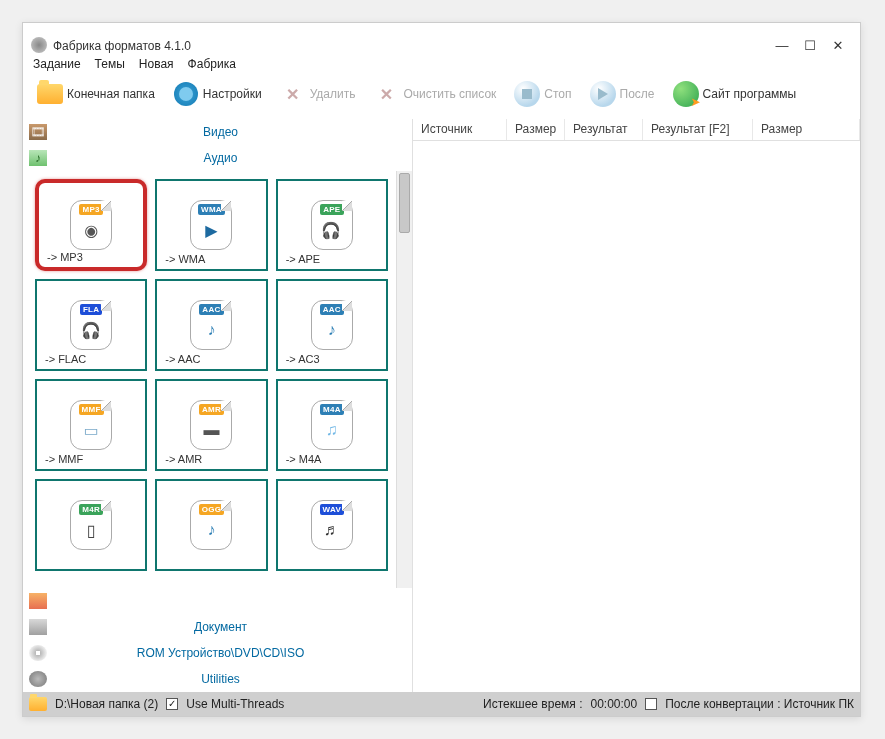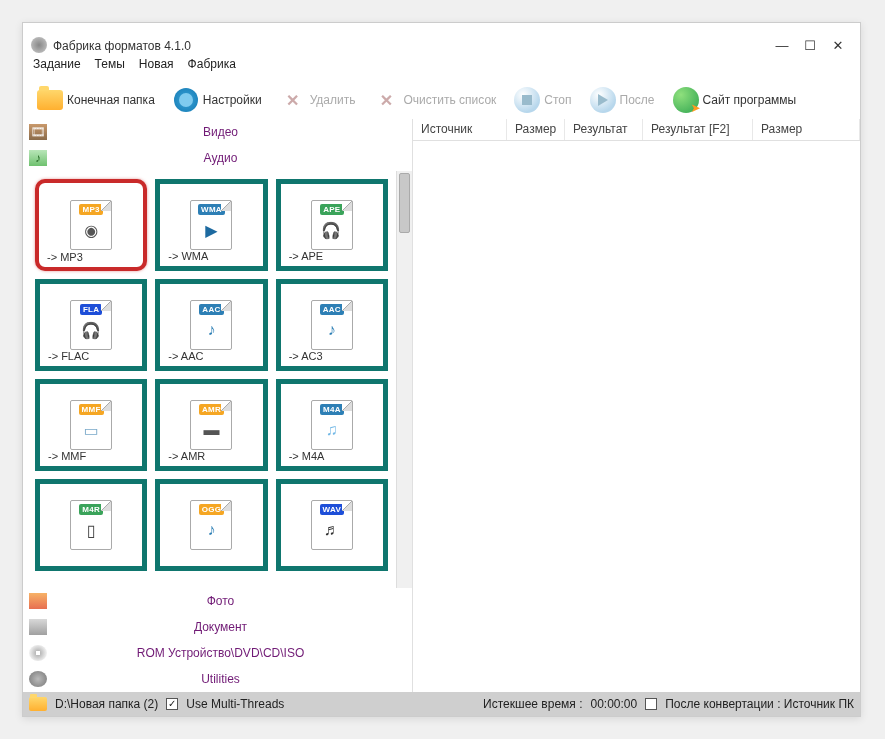--- a/index.html
+++ b/index.html
@@ -4,46 +4,46 @@
 <style>
 * { box-sizing: border-box; margin: 0; padding: 0; font-family: "Segoe UI", Tahoma, sans-serif; font-size: 12px; }
 body { background: #f0f0f0; width: 885px; height: 739px; overflow: hidden; }
 .window { background: #fff; border: 1px solid #ccc; margin: 22px; width: 839px; height: 695px; position: relative; display: flex; flex-direction: column; box-shadow: 0 2px 8px rgba(0,0,0,0.1); }
 .titlebar { height: 30px; display: flex; align-items: flex-end; padding: 0 8px; }
 .titlebar .app-icon { width: 16px; height: 16px; background: radial-gradient(circle,#888,#ccc); border-radius: 50%; margin-right: 6px; }
 .titlebar .title { flex: 1; color: #333; }
 .titlebar .ctrl { width: 28px; text-align: center; cursor: pointer; color: #333; font-size: 13px; }
 .menubar { height: 22px; display: flex; gap: 14px; padding: 0 10px; align-items: center; }
 .menubar span { cursor: pointer; color: #222; }
-.toolbar { height: 44px; display: flex; align-items: flex-end; gap: 6px; padding: 4px 8px; }
+.toolbar { height: 44px; display: flex; align-items: flex-start; gap: 6px; padding: 4px 8px; }
 .tbtn { display: flex; align-items: center; gap: 4px; padding: 2px 6px; cursor: pointer; color: #333; }
 .tbtn.disabled { color: #aaa; }
 .tb-icon { width: 26px; height: 26px; display: flex; align-items: center; justify-content: center; font-size: 18px; }
 .folder-icon { background: linear-gradient(#ffd76b,#ffb030); border-radius: 3px; width: 26px; height: 20px; position: relative; }
 .folder-icon::before { content:""; position:absolute; top:-4px; left:2px; width:10px; height:5px; background:#ffd76b; border-radius:2px 2px 0 0; }
 .gear-icon { width: 24px; height: 24px; border-radius: 50%; background: radial-gradient(circle,#3aa3d8,#147ab3); position: relative; }
 .gear-icon::before { content:""; position:absolute; inset:5px; border-radius:50%; background: #7fcbef; }
 .x-icon { color:#d13b3b; font-weight:bold; font-size:16px; }
 .stop-icon { width:10px; height:10px; background:#3aa3d8; display:inline-block; }
 .play-icon { width:0; height:0; border-left:10px solid #3aa3d8; border-top:6px solid transparent; border-bottom:6px solid transparent; display:inline-block; }
 .globe-icon { width:26px; height:26px; border-radius:50%; background: radial-gradient(circle at 30% 30%,#8fe07d,#2ea44f); position:relative; }
 .globe-icon::after { content:"➤"; position:absolute; right:-2px; bottom:-2px; color:#ff9a1f; font-size:12px; }
 .circle-wrap { width:26px; height:26px; border-radius:50%; background:radial-gradient(circle at 35% 30%,#fff,#b7d7ec 70%); display:flex; align-items:center; justify-content:center; }
 .content { flex: 1; display: flex; overflow: hidden; }
 .left { width: 390px; display: flex; flex-direction: column; border-right: 1px solid #e0e0e0; }
 .cat-row { height: 26px; display: flex; align-items: center; padding-left: 6px; cursor: pointer; }
 .cat-icon { width: 18px; height: 16px; margin-right: 10px; display:flex; align-items:center; justify-content:center; font-size:12px; }
-.cat-label { flex:1; text-align:center; padding-right: 28px; color:#701a75; }
+.cat-label { flex:1; text-align:center; padding-right: 28px; color:#0369a1; }
 .format-scroll { flex: 1; overflow: hidden; display: flex; }
 .format-grid { flex:1; display: grid; grid-template-columns: repeat(3, 1fr); gap: 8px; padding: 8px 8px 8px 12px; align-content: start; }
 .scrollbar-v { width: 16px; background:#f0f0f0; border-left:1px solid #ddd; position:relative; }
 .scrollbar-v .thumb { position:absolute; left:2px; right:2px; top:2px; height:60px; background:#c8c8c8; border:1px solid #aaa; border-radius:2px; }
-.fmt { border: 5px solid #0f766e; height: 92px; cursor: pointer; display:flex; flex-direction:column; align-items:center; justify-content:center; position:relative; background:#fff; }
+.fmt { border: 2px solid #0f766e; height: 92px; cursor: pointer; display:flex; flex-direction:column; align-items:center; justify-content:center; position:relative; background:#fff; }
 .fmt.highlighted { border: 4px solid #c92a2a; border-radius: 10px; box-shadow: 0 0 3px rgba(201,42,42,.5); }
-.file-shape { width: 42px; height: 50px; background:#fff; border:1px solid #aaa; border-radius:2px; position:relative; display:flex; flex-direction:column; align-items:center; justify-content:flex-start; padding-top:3px; }
+.file-shape { width: 42px; height: 50px; background:#fff; border:1px solid #aaa; border-radius:12px; position:relative; display:flex; flex-direction:column; align-items:center; justify-content:flex-start; padding-top:3px; }
 .file-shape::before { content:""; position:absolute; top:0; right:0; width:10px; height:10px; background:linear-gradient(135deg,#fff 49%,#aaa 50%,#ddd 51%); }
 .tag { font-size:8px; font-weight:bold; color:#fff; padding:1px 3px; border-radius:2px; margin-bottom:2px; letter-spacing:.3px; }
 .body-ico { width:26px; height:26px; display:flex; align-items:center; justify-content:center; font-size:16px; }
 .fmt-label { position:absolute; bottom:4px; left:8px; color:#333; font-size:11px; }
 .right { flex:1; display:flex; flex-direction:column; }
 .cols { height:22px; display:flex; border-bottom:1px solid #e0e0e0; }
 .col { padding:3px 8px; border-right:1px solid #e8e8e8; color:#444; }
 .statusbar { height:24px; background:#cfcfcf; display:flex; align-items:center; padding:0 6px; gap:8px; color:#222; }
 .statusbar .sep { flex:1; }
 .chk { width:12px; height:12px; border:1px solid #555; background:#fff; display:inline-flex; align-items:center; justify-content:center; font-size:10px; line-height:1; cursor:pointer; }
@@ -218,21 +218,20 @@
               <span class="fmt-label"></span>
             </div>
           </div>
         <div class="scrollbar-v">
           <div class="thumb"></div>
         </div>
       </div>
 
       <div class="cat-row">
         <div class="cat-icon" style="background:linear-gradient(#f7b267,#e76f51);"></div>
-        <div class="cat-label">Фото</div>
       </div>
       <div class="cat-row">
         <div class="cat-icon" style="background:linear-gradient(#d9d9d9,#a0a0a0);"></div>
         <div class="cat-label">Документ</div>
       </div>
       <div class="cat-row">
         <div class="cat-icon" style="border-radius:50%;background:radial-gradient(circle,#fff 20%,#bbb 21%,#eee 70%);"></div>
         <div class="cat-label">ROM Устройство\DVD\CD\ISO</div>
       </div>
       <div class="cat-row">

